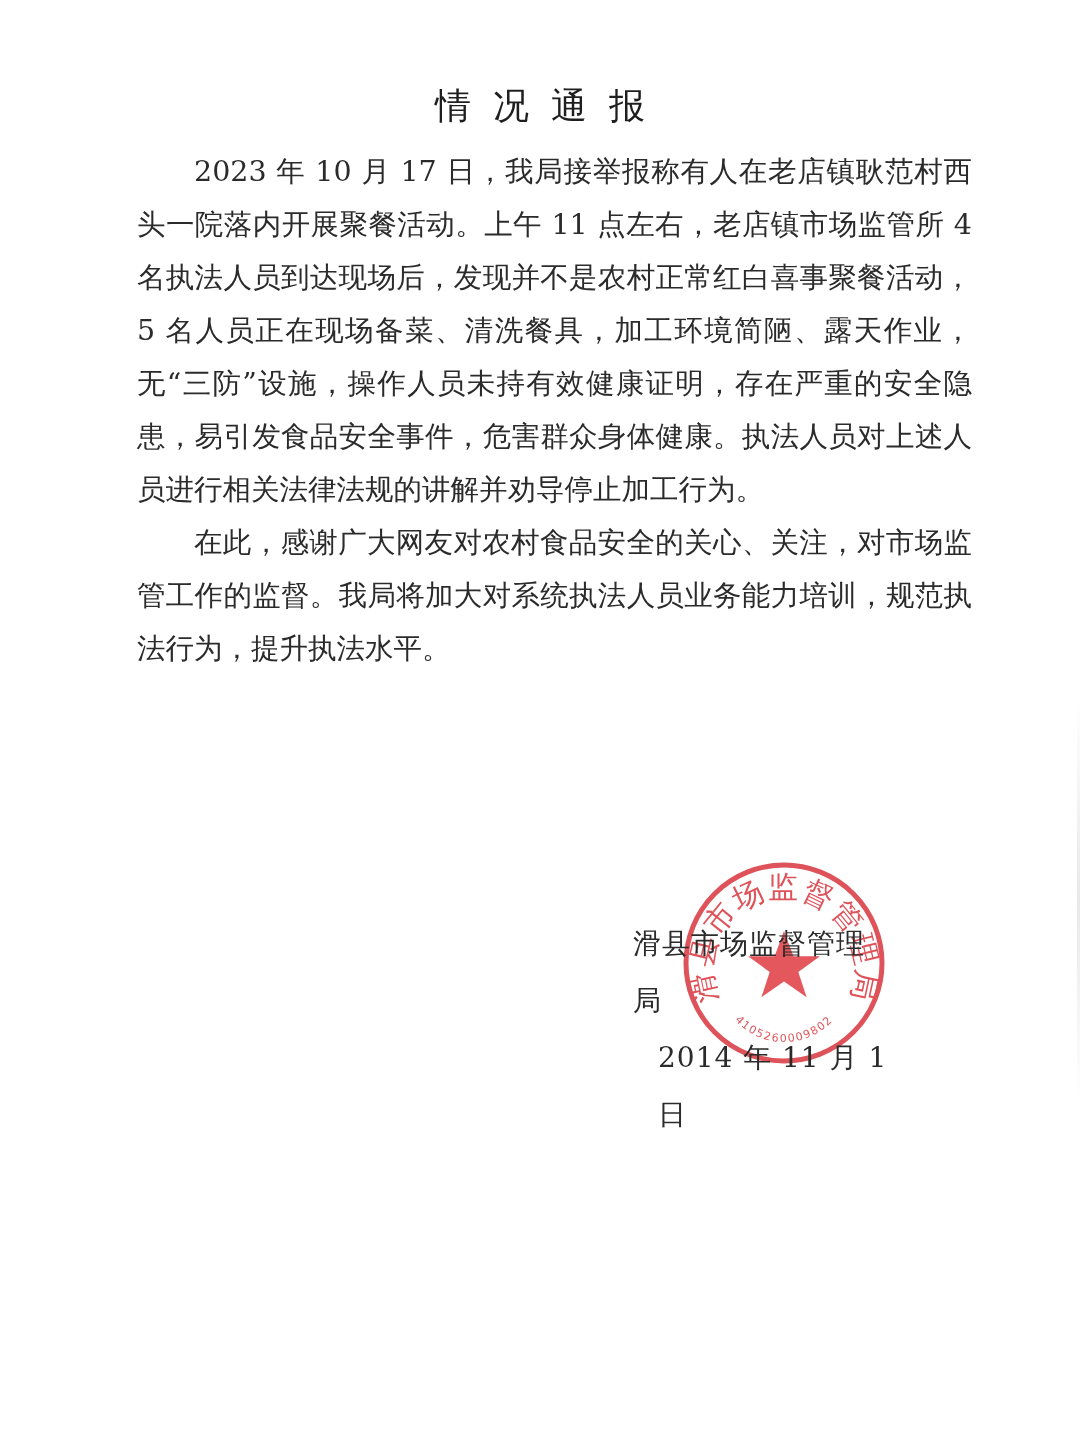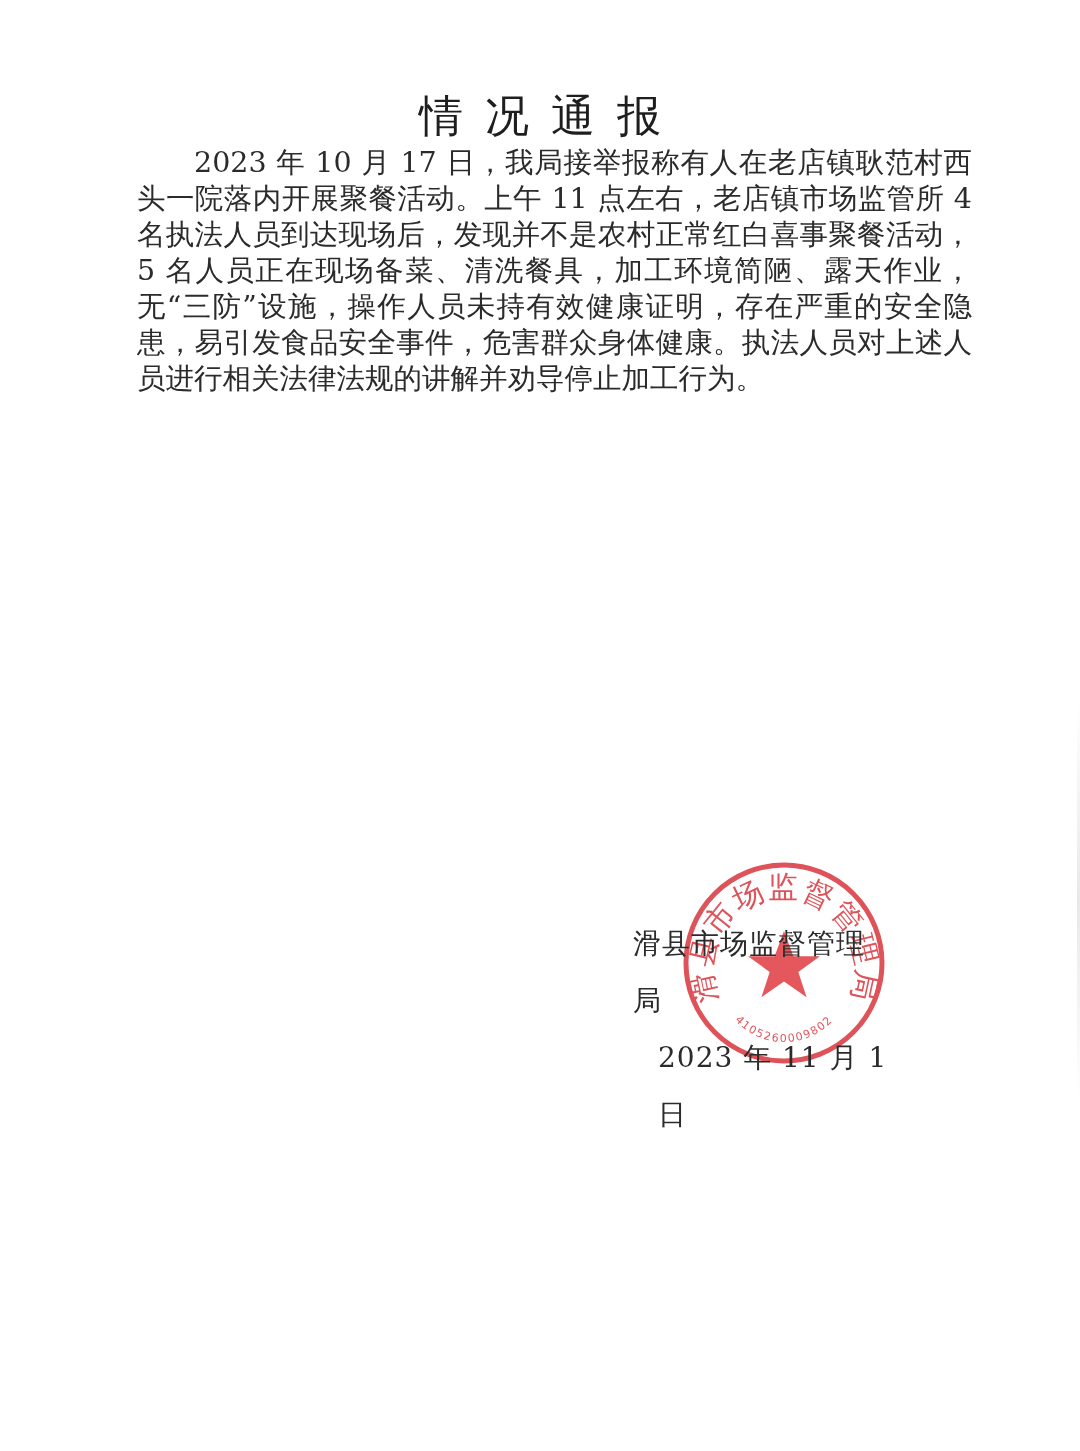--- a/index.html
+++ b/index.html
@@ -8,26 +8,26 @@
       position: relative; overflow: hidden;
       font-family: "DejaVu Serif", "Liberation Serif", serif;
       color: #2a2a2a;
     }
     .page-edge {
       position: absolute; right: 0; top: 700px; width: 3px; height: 400px;
       background: linear-gradient(to bottom, #fff, #e8e8e8, #fff);
     }
     .title {
       position: absolute; top: 58px; left: 0; width: 1080px; text-align: center;
-      font-size: 44px; letter-spacing: 22px; color: #1e1e1e; font-weight: normal;
+      font-size: 36px; letter-spacing: 22px; color: #1e1e1e; font-weight: normal;
       padding-left: 22px; box-sizing: border-box;
     }
     .body-text {
       position: absolute; left: 137px; top: 145px; width: 835px;
-      font-size: 28.5px; line-height: 36px; color: #2b2b2b;
+      font-size: 28.5px; line-height: 53px; color: #2b2b2b;
       text-align: justify; text-justify: inter-ideograph;
     }
     .body-text p { margin: 0; text-indent: 2em; }
     .signature {
       position: absolute; left: 633px; top: 915px; width: 260px;
       font-size: 28px; line-height: 57px; color: #2b2b2b; z-index: 3;
     }
     .sig-org { display: block; letter-spacing: 1px; }
     .sig-date { display: block; padding-left: 25px; letter-spacing: 1px; }
     .stamp {
@@ -37,33 +37,34 @@
   </style>
 </head>
 <body>
 
 <div class="page-edge"></div>
 
 <h1 class="title">情况通报</h1>
 
 <div class="body-text">
   <p>2023 年 10 月 17 日，我局接举报称有人在老店镇耿范村西头一院落内开展聚餐活动。上午 11 点左右，老店镇市场监管所 4 名执法人员到达现场后，发现并不是农村正常红白喜事聚餐活动，5 名人员正在现场备菜、清洗餐具，加工环境简陋、露天作业，无“三防”设施，操作人员未持有效健康证明，存在严重的安全隐患，易引发食品安全事件，危害群众身体健康。执法人员对上述人员进行相关法律法规的讲解并劝导停止加工行为。</p>
+  <p>在此，感谢广大网友对农村食品安全的关心、关注，对市场监管工作的监督。我局将加大对系统执法人员业务能力培训，规范执法行为，提升执法水平。</p>
 </div>
 
 <svg class="stamp" viewBox="0 0 216 205" xmlns="http://www.w3.org/2000/svg">
   <defs>
     <path id="arcTop" d="M 40 132 A 72 72 0 1 1 176 132"></path>
     <path id="arcBottom" d="M 52 150 A 66 66 0 0 0 164 150"></path>
   </defs>
   <circle cx="108" cy="102" r="98" fill="none" stroke="#d9363e" stroke-width="5"></circle>
   <text font-size="30" fill="#d9363e" font-family="DejaVu Serif, serif" letter-spacing="2">
     <textPath href="#arcTop" startOffset="50%" text-anchor="middle">滑县市场监督管理局</textPath>
   </text>
   <text font-size="11" fill="#d9363e" font-family="DejaVu Sans, sans-serif" letter-spacing="1.5">
     <textPath href="#arcBottom" startOffset="50%" text-anchor="middle">4105260009802</textPath>
   </text>
   <polygon fill="#e03a40" points="108,70 117.4,95.2 144,95.2 122.3,111 130.6,136.2 108,120.5 85.4,136.2 93.7,111 72,95.2 98.6,95.2"></polygon>
 </svg>
 
 <div class="signature">
   <span class="sig-org">滑县市场监督管理局</span>
-  <span class="sig-date">2023 年 11 月 1 日</span>
+  <span class="sig-date">2014 年 11 月 1 日</span>
 </div>
 
 </body></html>

